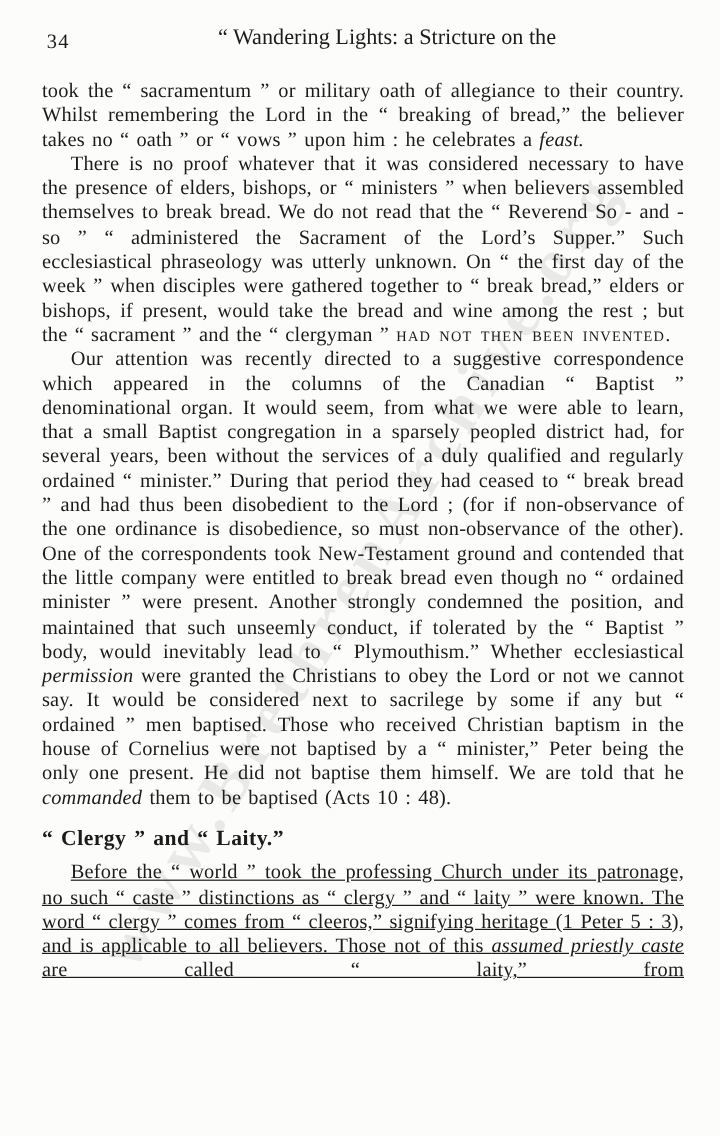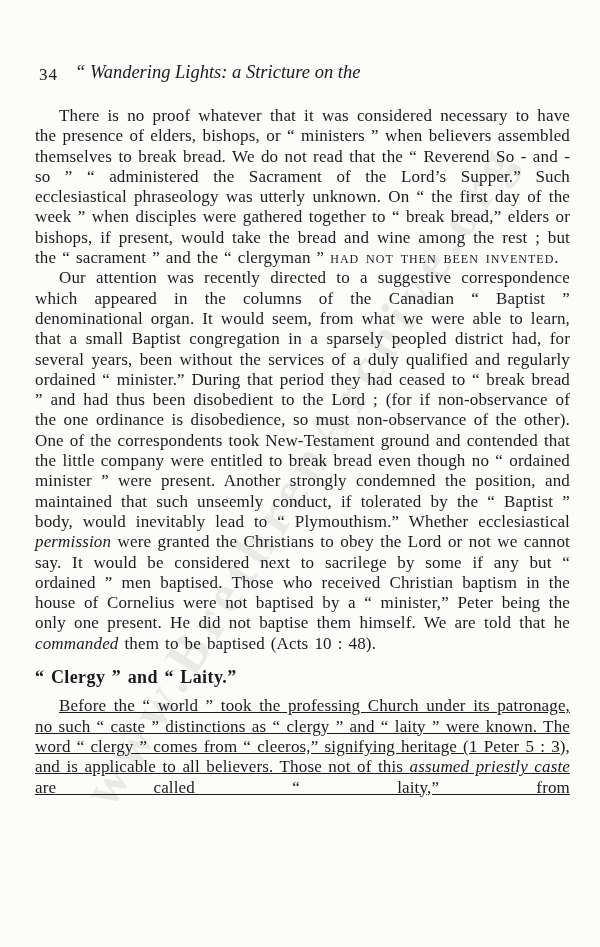--- a/index.html
+++ b/index.html
@@ -28,29 +28,28 @@
     letter-spacing: 7px;
     white-space: nowrap;
     color: rgba(70, 70, 70, 0.10);
     z-index: 0;
     pointer-events: none;
   }
   .header-row {
     position: relative;
     height: 26px;
     margin-bottom: 18px;
-    margin-top: 40px;
   }
   .page-number {
     position: absolute; left: 4px; top: 3px;
     font-size: 17px;
     letter-spacing: 1px;
   }
   .running-header {
-    font-style: italic;
+    text-align: center;
     font-size: 18.5px;
     padding-left: 40px;
   }
   .text-body {
     font-size: 17px;
     line-height: 20.3px;
     text-align: justify;
     letter-spacing: 0.15px;
     word-spacing: 1.6px;
   }
@@ -71,18 +70,19 @@
 <body>
 
 <div class="watermark">www.BrethrenArchive.org</div>
 
 <div class="page">
   <div class="header-row">
     <span class="page-number">34</span>
     <div class="running-header">“ Wandering Lights: a Stricture on the</div>
   </div>
   <div class="text-body">
+      <p class=""><span>took the “ sacramentum ” or military oath of allegiance to their country.  Whilst remembering the Lord in the “ breaking of bread,” the believer takes no “ oath ” or “ vows ” upon him : he celebrates a </span><span class="italic">feast.</span></p>
       <p class="indent"><span>There is no proof whatever that it was considered necessary to have the presence of elders, bishops, or “ ministers ” when believers assembled themselves to break bread.  We do not read that the “ Reverend So - and - so ” “ administered the Sacrament of the Lord’s Supper.”  Such ecclesiastical phraseology was utterly unknown.  On “ the first day of the week ” when disciples were gathered together to “ break bread,” elders or bishops, if present, would take the bread and wine among the rest ; but the “ sacrament ” and the “ clergyman ” </span><span class="smallcaps">had not then been invented.</span></p>
       <p class="indent"><span>Our attention was recently directed to a suggestive correspondence which appeared in the columns of the Canadian “ Baptist ” denominational organ.  It would seem, from what we were able to learn, that a small Baptist congregation in a sparsely peopled district had, for several years, been without the services of a duly qualified and regularly ordained “ minister.”  During that period they had ceased to “ break bread ” and had thus been disobedient to the Lord ; (for if non-observance of the one ordinance is disobedience, so must non-observance of the other). One of the correspondents took New-Testament ground and contended that the little company were entitled to break bread even though no “ ordained minister ” were present.  Another strongly condemned the position, and maintained that such unseemly conduct, if tolerated by the “ Baptist ” body, would inevitably lead to “ Plymouthism.”  Whether ecclesiastical </span><span class="italic">permission</span><span> were granted the Christians to obey the Lord or not we cannot say.  It would be considered next to sacrilege by some if any but “ ordained ” men baptised.  Those who received Christian baptism in the house of Cornelius were not baptised by a “ minister,” Peter being the only one present.  He did not baptise them himself.  We are told that he </span><span class="italic">commanded</span><span> them to be baptised (Acts 10 : 48).</span></p>
       <h2 class="section-heading">“ Clergy ” and “ Laity.”</h2>
       <p class="indent continues"><span>Before the “ world ” took the professing Church under its patronage, no such “ caste ” distinctions as “ clergy ” and “ laity ” were known.  The word “ clergy ” comes from “ cleeros,” signifying heritage (1 Peter 5 : 3), and is applicable to all believers. Those not of this </span><span class="italic">assumed priestly caste</span><span> are called “ laity,” from</span></p>
     </div>
 </div>
 
 </body></html>

